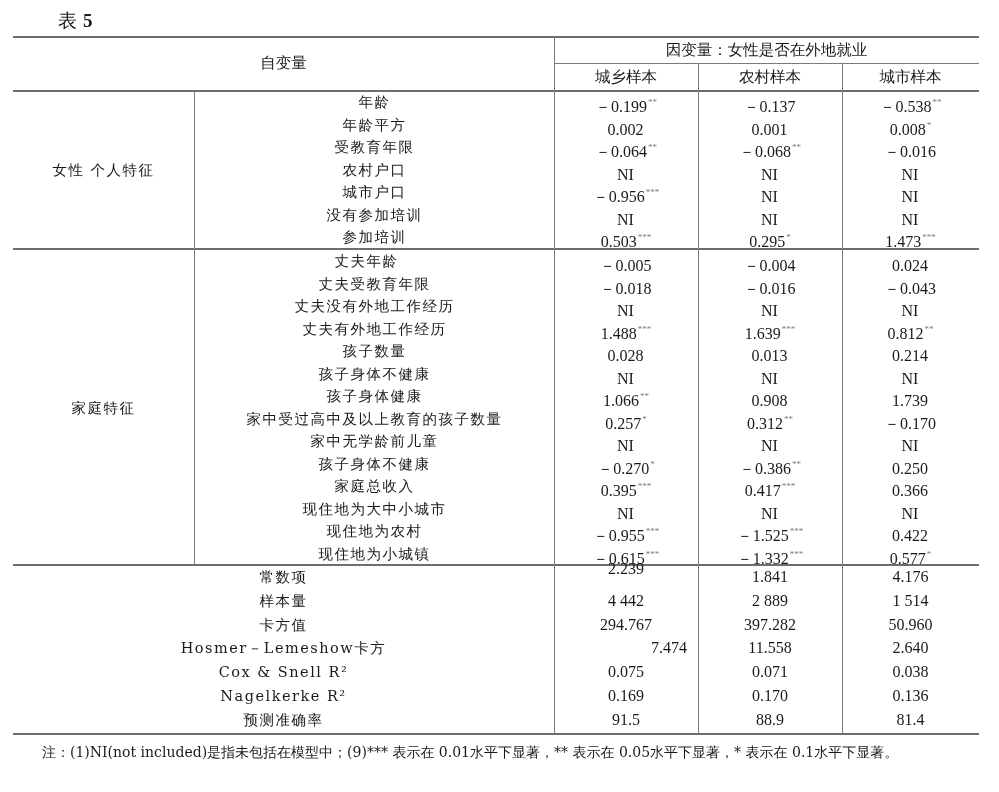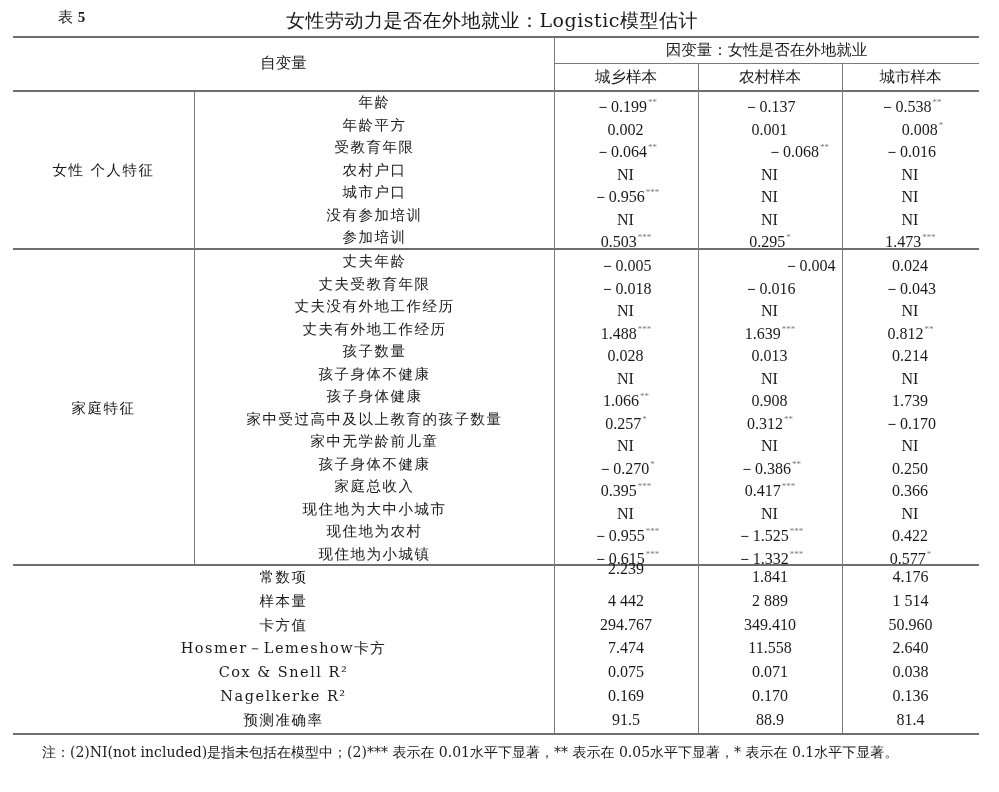--- a/index.html
+++ b/index.html
@@ -5,21 +5,21 @@
   html, body { margin: 0; padding: 0; background: #ffffff; }
   body {
     width: 999px; height: 792px; position: relative; overflow: hidden;
     font-family: "DejaVu Serif", "Liberation Serif", serif;
     color: #1a1a1a;
   }
   .caption {
     position: absolute; top: 6px; left: 0; width: 999px; height: 26px;
   }
   .caption .num {
-    position: absolute; left: 58px; top: 2px; font-size: 15px;
+    position: absolute; left: 58px; top: 2px; font-size: 19px;
   }
   .caption .num b { font-family: "Liberation Serif", serif; font-weight: bold; }
   .caption .title {
     position: absolute; left: 286px; top: 2px; font-size: 19px; letter-spacing: 0.5px;
   }
   .hl { position: absolute; background: #6e6e6e; height: 2px; }
   .hl.thin { height: 1px; background: #7a7a7a; }
   .vl { position: absolute; background: #6e6e6e; width: 2px; }
   .vl.thin { width: 1px; background: #7a7a7a; }
   .cell {
@@ -33,21 +33,20 @@
   .note {
     position: absolute; left: 14px; top: 738px; width: 970px;
     font-size: 14px; line-height: 28px; text-indent: 28px;
   }
 </style>
 </head>
 <body>
 
 <div class="caption">
   <span class="num"><span>表</span> <b>5</b></span>
-  <span class="title">女性劳动力是否在外地就业：Logistic模型估计</span>
 </div>
 
 <div id="table">
 
   <div class="hl" style="left:13px; width:966px; top:36px;"></div>
   <div class="hl thin" style="left:554px; width:425px; top:63px;"></div>
   <div class="hl" style="left:13px; width:966px; top:90px;"></div>
   <div class="hl" style="left:13px; width:966px; top:248px;"></div>
   <div class="hl" style="left:13px; width:966px; top:564px;"></div>
   <div class="hl" style="left:13px; width:966px; top:733px;"></div>
@@ -65,45 +64,45 @@
 
   <div id="body-rows">
       <div class="cell lbl" style="left:13px; width:181px; top:158.75px;">女性 个人特征</div>
       <div class="cell lbl" style="left:195px; width:359px; top:91px;">年龄</div>
       <div class="cell val" style="left:554px; width:144px; top:91px;"><span>－0.199</span><sup>**</sup></div>
       <div class="cell val" style="left:698px; width:144px; top:91px;"><span>－0.137</span><sup></sup></div>
       <div class="cell val" style="left:842px; width:137px; top:91px;"><span>－0.538</span><sup>**</sup></div>
       <div class="cell lbl" style="left:195px; width:359px; top:113.5px;">年龄平方</div>
       <div class="cell val" style="left:554px; width:144px; top:113.5px;"><span>0.002</span><sup></sup></div>
       <div class="cell val" style="left:698px; width:144px; top:113.5px;"><span>0.001</span><sup></sup></div>
-      <div class="cell val" style="left:842px; width:137px; top:113.5px;margin-left:12px;"><span>0.008</span><sup>*</sup></div>
+      <div class="cell val" style="left:842px; width:137px; top:113.5px;"><span>0.008</span><sup>*</sup></div>
       <div class="cell lbl" style="left:195px; width:359px; top:136px;">受教育年限</div>
       <div class="cell val" style="left:554px; width:144px; top:136px;"><span>－0.064</span><sup>**</sup></div>
-      <div class="cell val" style="left:698px; width:144px; top:136px;padding-left:28px;"><span>－0.068</span><sup>**</sup></div>
+      <div class="cell val" style="left:698px; width:144px; top:136px;"><span>－0.068</span><sup>**</sup></div>
       <div class="cell val" style="left:842px; width:137px; top:136px;"><span>－0.016</span><sup></sup></div>
       <div class="cell lbl" style="left:195px; width:359px; top:158.5px;">农村户口</div>
       <div class="cell val" style="left:554px; width:144px; top:158.5px;"><span>NI</span><sup></sup></div>
       <div class="cell val" style="left:698px; width:144px; top:158.5px;"><span>NI</span><sup></sup></div>
       <div class="cell val" style="left:842px; width:137px; top:158.5px;"><span>NI</span><sup></sup></div>
       <div class="cell lbl" style="left:195px; width:359px; top:181px;">城市户口</div>
       <div class="cell val" style="left:554px; width:144px; top:181px;"><span>－0.956</span><sup>***</sup></div>
       <div class="cell val" style="left:698px; width:144px; top:181px;"><span>NI</span><sup></sup></div>
       <div class="cell val" style="left:842px; width:137px; top:181px;"><span>NI</span><sup></sup></div>
       <div class="cell lbl" style="left:195px; width:359px; top:203.5px;">没有参加培训</div>
       <div class="cell val" style="left:554px; width:144px; top:203.5px;"><span>NI</span><sup></sup></div>
       <div class="cell val" style="left:698px; width:144px; top:203.5px;"><span>NI</span><sup></sup></div>
       <div class="cell val" style="left:842px; width:137px; top:203.5px;"><span>NI</span><sup></sup></div>
       <div class="cell lbl" style="left:195px; width:359px; top:226px;">参加培训</div>
       <div class="cell val" style="left:554px; width:144px; top:226px;"><span>0.503</span><sup>***</sup></div>
       <div class="cell val" style="left:698px; width:144px; top:226px;"><span>0.295</span><sup>*</sup></div>
       <div class="cell val" style="left:842px; width:137px; top:226px;"><span>1.473</span><sup>***</sup></div>
       <div class="cell lbl" style="left:13px; width:181px; top:397px;">家庭特征</div>
-      <div class="cell lbl" style="left:195px; width:359px; top:250px;">丈夫年龄</div>
+      <div class="cell lbl" style="left:187px; width:359px; top:250px;">丈夫年龄</div>
       <div class="cell val" style="left:554px; width:144px; top:250px;"><span>－0.005</span><sup></sup></div>
-      <div class="cell val" style="left:698px; width:144px; top:250px;padding-left:40px;"><span>－0.004</span><sup></sup></div>
+      <div class="cell val" style="left:698px; width:144px; top:250px;"><span>－0.004</span><sup></sup></div>
       <div class="cell val" style="left:842px; width:137px; top:250px;"><span>0.024</span><sup></sup></div>
       <div class="cell lbl" style="left:195px; width:359px; top:272.5px;">丈夫受教育年限</div>
       <div class="cell val" style="left:554px; width:144px; top:272.5px;"><span>－0.018</span><sup></sup></div>
       <div class="cell val" style="left:698px; width:144px; top:272.5px;"><span>－0.016</span><sup></sup></div>
       <div class="cell val" style="left:842px; width:137px; top:272.5px;"><span>－0.043</span><sup></sup></div>
       <div class="cell lbl" style="left:195px; width:359px; top:295px;">丈夫没有外地工作经历</div>
       <div class="cell val" style="left:554px; width:144px; top:295px;"><span>NI</span><sup></sup></div>
       <div class="cell val" style="left:698px; width:144px; top:295px;"><span>NI</span><sup></sup></div>
       <div class="cell val" style="left:842px; width:137px; top:295px;"><span>NI</span><sup></sup></div>
       <div class="cell lbl" style="left:195px; width:359px; top:317.5px;">丈夫有外地工作经历</div>
@@ -153,34 +152,34 @@
       <div class="cell lbl" style="left:13px; width:541px; top:566px;">常数项</div>
       <div class="cell val" style="left:554px; width:144px; top:538px;margin-top:20px;">2.239</div>
       <div class="cell val" style="left:698px; width:144px; top:566px;">1.841</div>
       <div class="cell val" style="left:842px; width:137px; top:566px;">4.176</div>
       <div class="cell lbl" style="left:13px; width:541px; top:589.8px;">样本量</div>
       <div class="cell val" style="left:554px; width:144px; top:589.8px;">4 442</div>
       <div class="cell val" style="left:698px; width:144px; top:589.8px;">2 889</div>
       <div class="cell val" style="left:842px; width:137px; top:589.8px;">1 514</div>
       <div class="cell lbl" style="left:13px; width:541px; top:613.6px;">卡方值</div>
       <div class="cell val" style="left:554px; width:144px; top:613.6px;">294.767</div>
-      <div class="cell val" style="left:698px; width:144px; top:613.6px;">349.410</div>
+      <div class="cell val" style="left:698px; width:144px; top:613.6px;">397.282</div>
       <div class="cell val" style="left:842px; width:137px; top:613.6px;">50.960</div>
       <div class="cell lbl" style="left:13px; width:541px; top:637.4px;">Hosmer－Lemeshow卡方</div>
-      <div class="cell val" style="left:554px; width:144px; top:637.4px;">7.474</div>
+      <div class="cell val" style="left:554px; width:144px; top:637.4px;padding-left:43px;">7.474</div>
       <div class="cell val" style="left:698px; width:144px; top:637.4px;">11.558</div>
       <div class="cell val" style="left:842px; width:137px; top:637.4px;">2.640</div>
       <div class="cell lbl" style="left:13px; width:541px; top:661.2px;">Cox &amp; Snell R²</div>
       <div class="cell val" style="left:554px; width:144px; top:661.2px;">0.075</div>
       <div class="cell val" style="left:698px; width:144px; top:661.2px;">0.071</div>
       <div class="cell val" style="left:842px; width:137px; top:661.2px;">0.038</div>
       <div class="cell lbl" style="left:13px; width:541px; top:685px;">Nagelkerke R²</div>
       <div class="cell val" style="left:554px; width:144px; top:685px;">0.169</div>
       <div class="cell val" style="left:698px; width:144px; top:685px;">0.170</div>
       <div class="cell val" style="left:842px; width:137px; top:685px;">0.136</div>
       <div class="cell lbl" style="left:13px; width:541px; top:708.8px;">预测准确率</div>
       <div class="cell val" style="left:554px; width:144px; top:708.8px;">91.5</div>
       <div class="cell val" style="left:698px; width:144px; top:708.8px;">88.9</div>
       <div class="cell val" style="left:842px; width:137px; top:708.8px;">81.4</div>
     </div>
 </div>
 
-<div class="note">注：(2)NI(not included)是指未包括在模型中；(2)*** 表示在 0.01水平下显著，** 表示在 0.05水平下显著，* 表示在 0.1水平下显著。</div>
+<div class="note">注：(1)NI(not included)是指未包括在模型中；(9)*** 表示在 0.01水平下显著，** 表示在 0.05水平下显著，* 表示在 0.1水平下显著。</div>
 
 </body></html>

